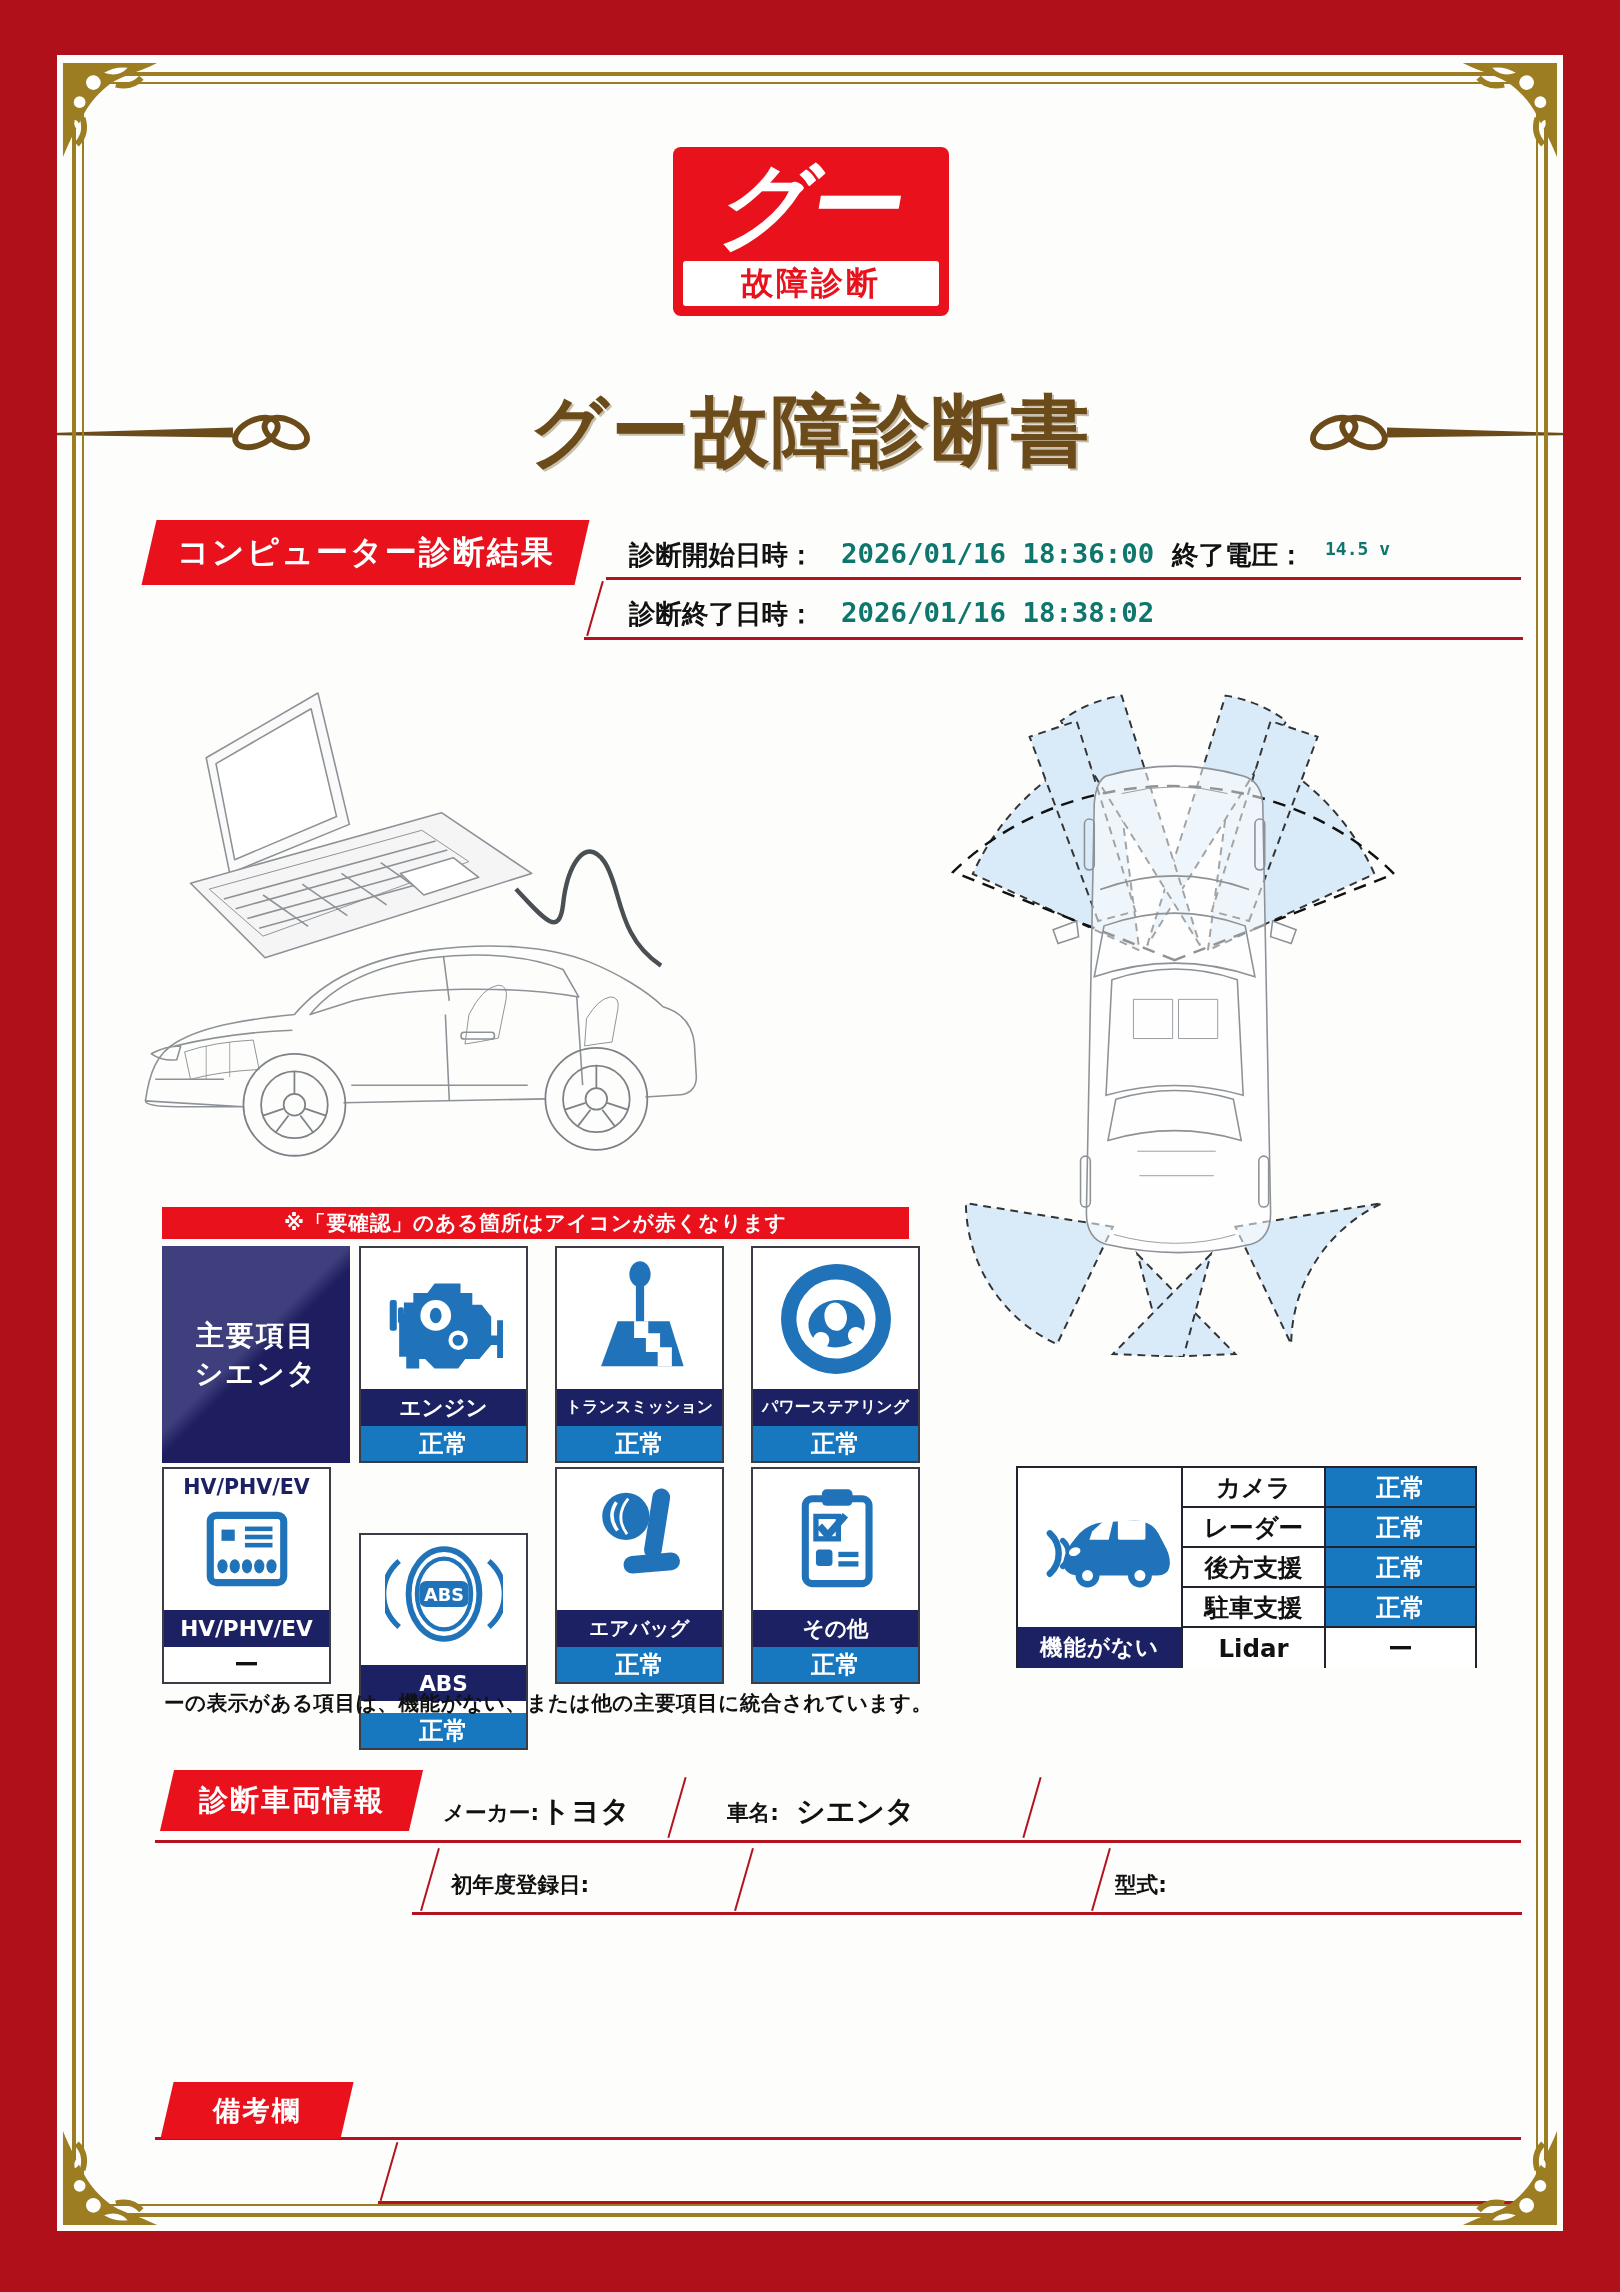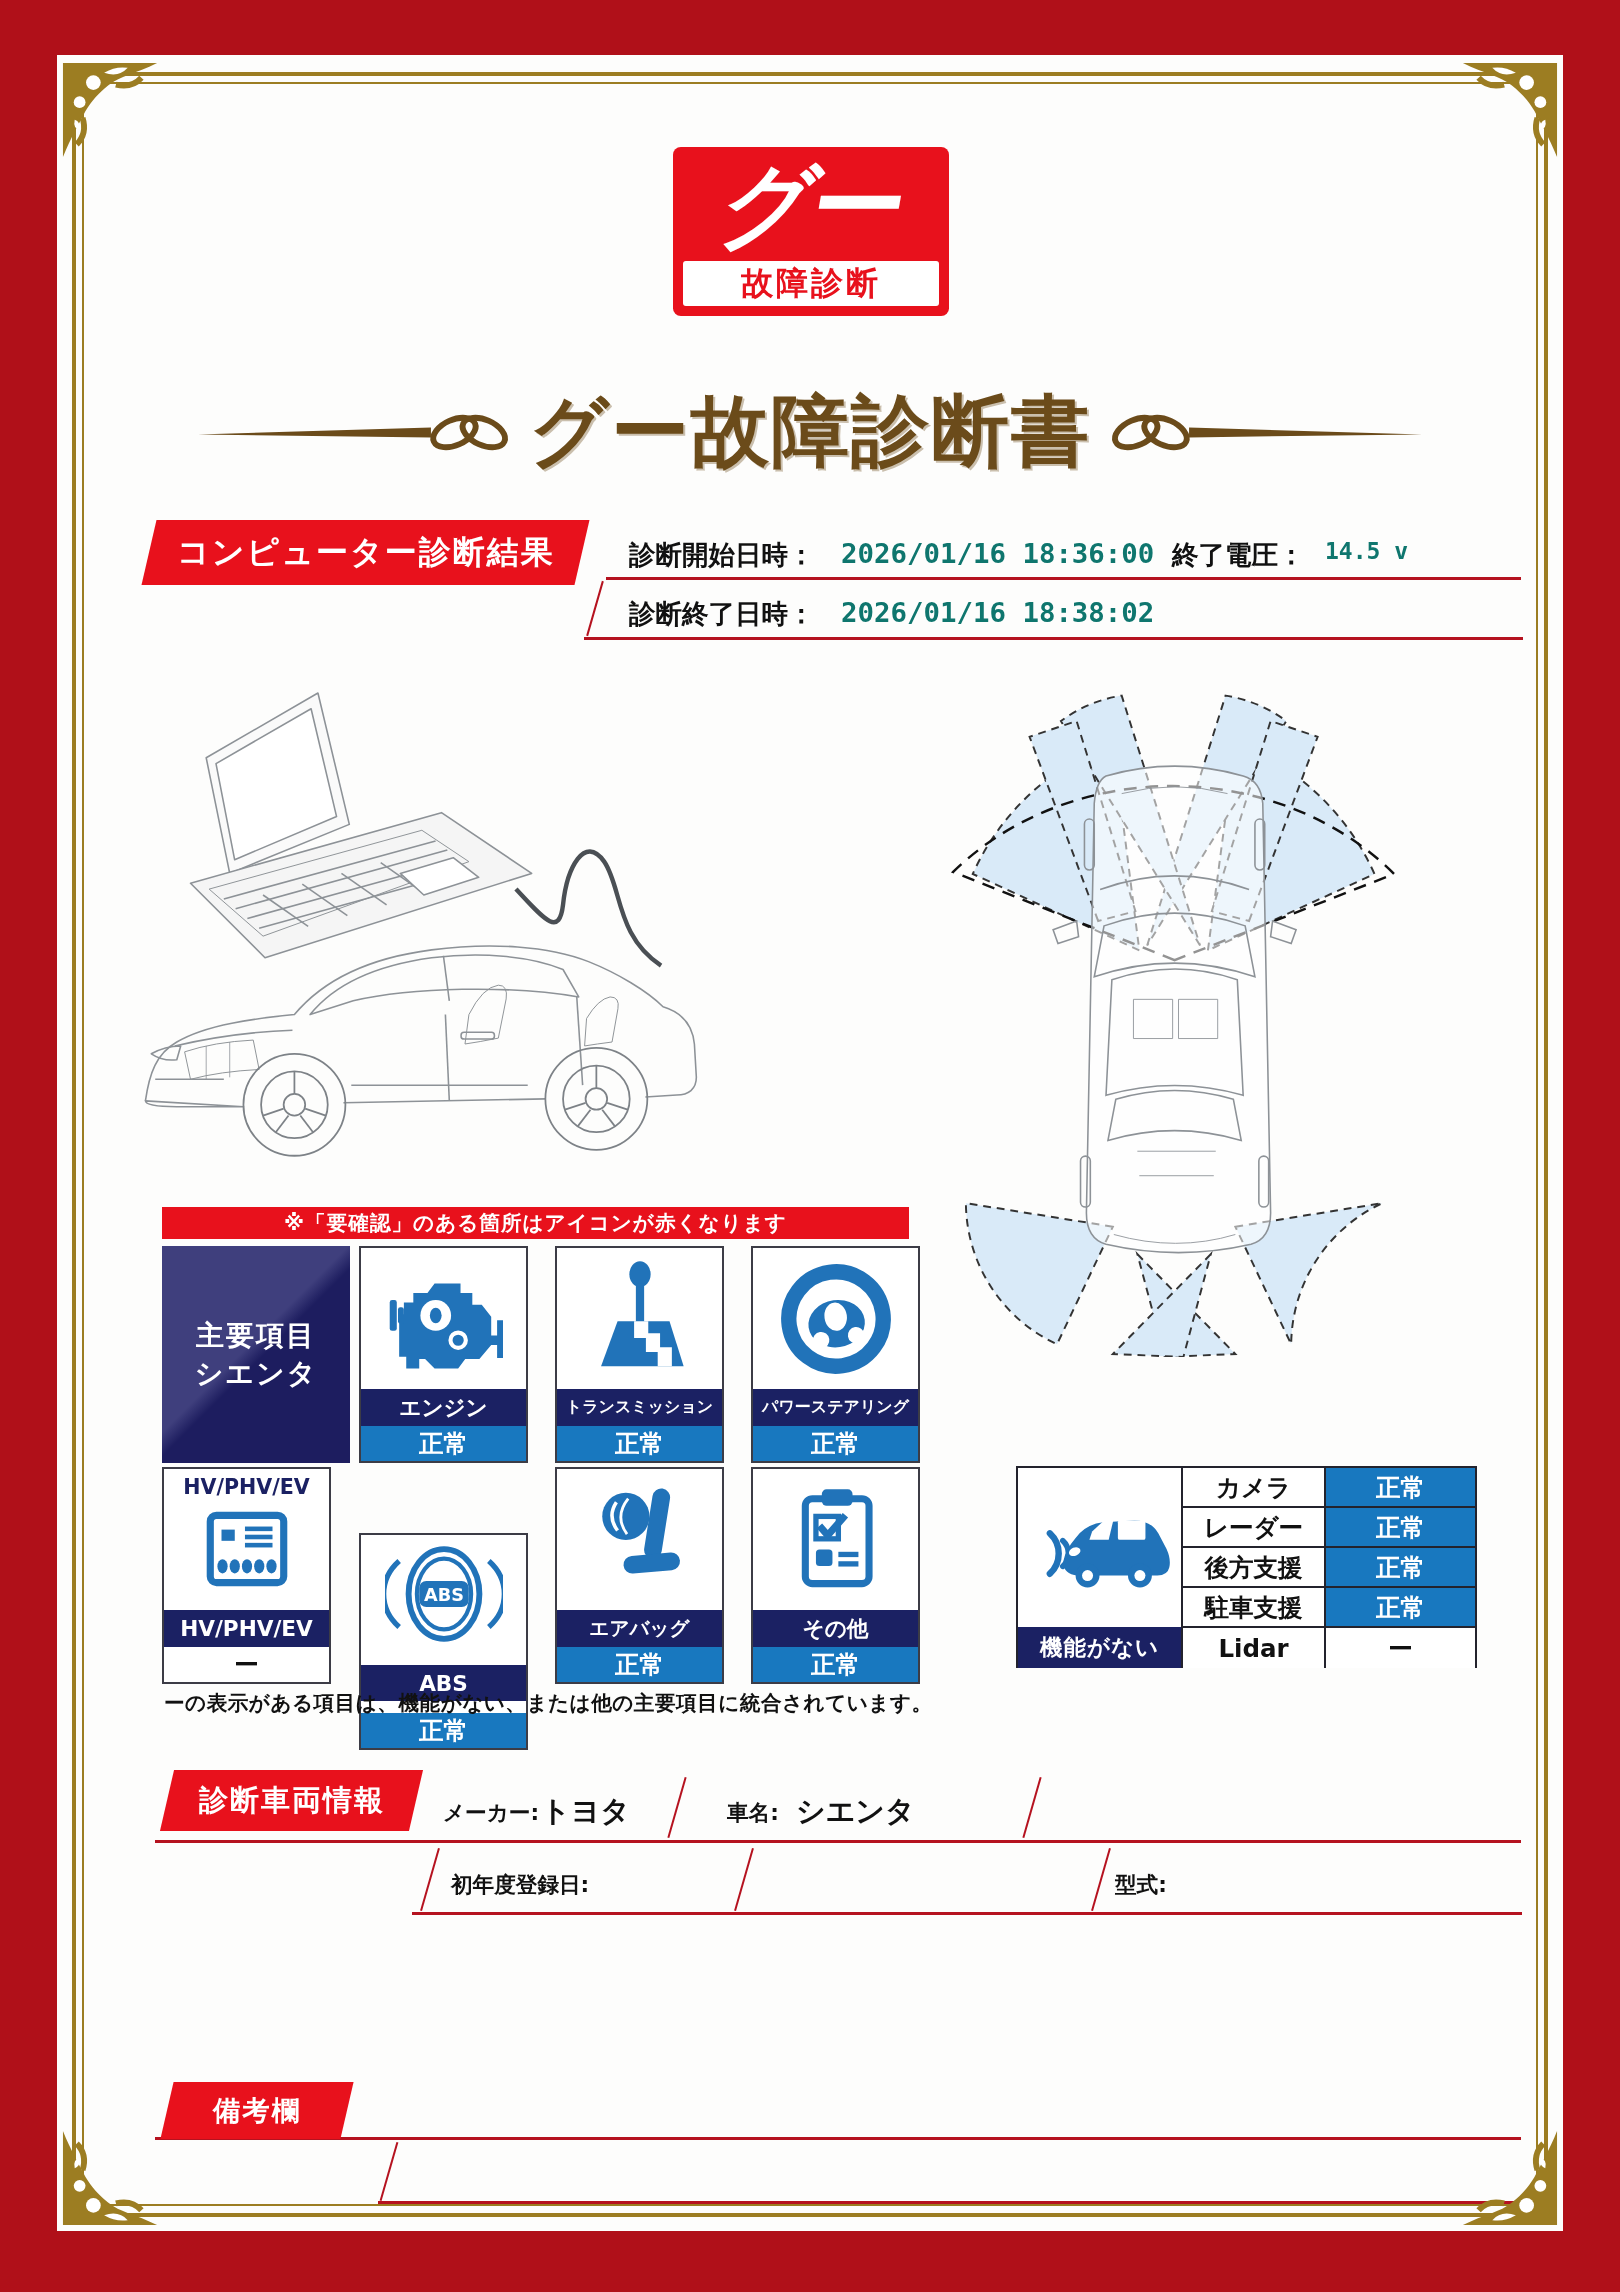--- a/index.html
+++ b/index.html
@@ -28,21 +28,21 @@
   .corner.bl{left:61px;bottom:66px;transform:scaleY(-1);}
   .corner.br{right:61px;bottom:66px;transform:scale(-1,-1);}
   
   .logo{left:673px;top:147px;width:276px;height:169px;background:var(--red);border-radius:7.8px;z-index:5;}
   .logo .goo{position:absolute;top:-3.9px;left:0;right:0;text-align:center;color:#fff;
              font-size:94px;font-weight:bold;transform:skewX(-10deg);letter-spacing:-5.9px;}
   .logo .band{position:absolute;left:9.8px;right:9.8px;bottom:9.8px;height:45px;background:#fff;border-radius:2.9px;
               display:flex;align-items:center;justify-content:center;}
   .logo .band span{color:var(--red);font-weight:bold;font-size:32px;letter-spacing:2.9px;}
   
-  .title-row{left:0;right:0;top:378px;height:108px;display:flex;align-items:center;justify-content:center;gap:7.8px;}
+  .title-row{left:0;right:0;top:378px;height:108px;display:flex;align-items:center;justify-content:space-between;gap:7.8px;}
   .title-text{font-size:78px;font-weight:bold;color:var(--brown);letter-spacing:2px;text-shadow:2px 2px 0 rgba(107,75,26,.35);}
   
   .banner{background:var(--red);color:#fff;font-weight:bold;transform:skewX(-13deg);
           display:flex;align-items:center;justify-content:center;z-index:4;}
   .banner>span{transform:skewX(13deg);letter-spacing:2px;}
   .redline{position:absolute;height:2.9px;background:var(--line);}
   .slash{position:absolute;width:2px;background:var(--line);}
   .lbltxt{position:absolute;font-weight:bold;color:#111;}
   .valtxt{position:absolute;font-family:"DejaVu Sans Mono","Liberation Mono",monospace;font-weight:bold;color:#0f766e;}
   
@@ -153,21 +153,21 @@
       <ellipse cx="38" cy="32" rx="23" ry="13" fill="none" stroke="#6b4b1a" stroke-width="6" transform="rotate(-24 38 32)"></ellipse>
     </svg>
   </div>
 
   <div class="abs banner" style="left:149px;top:520px;width:433px;height:65px;font-size:32px;">
     <span>コンピューター診断結果</span>
   </div>
   <div class="lbltxt" style="left:629px;top:537px;font-size:26.5px;">診断開始日時：</div>
   <div class="valtxt" style="left:841px;top:538px;font-size:27.4px;">2026/01/16 18:36:00</div>
   <div class="lbltxt" style="left:1172px;top:537px;font-size:26.5px;">終了電圧：</div>
-  <div class="valtxt" style="left:1325px;top:538px;font-size:23px;">14.5 v</div>
+  <div class="valtxt" style="left:1325px;top:538px;font-size:18px;">14.5 v</div>
   <div class="redline" style="left:606px;top:577px;width:915px;"></div>
   <div class="slash" style="left:594px;top:580px;height:57px;transform:rotate(16deg);"></div>
   <div class="lbltxt" style="left:629px;top:596px;font-size:26.5px;">診断終了日時：</div>
   <div class="valtxt" style="left:841px;top:597px;font-size:27.4px;">2026/01/16 18:38:02</div>
   <div class="redline" style="left:584px;top:637px;width:939px;"></div>
 
   <svg class="abs" style="left:116px;top:642px;" width="598" height="554" viewBox="0 0 610 565">
     <g stroke="#8d9297" stroke-width="1.6" fill="none" stroke-linejoin="round">
 
       <polygon points="92,118 206,52 238,186 116,236" fill="#fafafa"></polygon>

